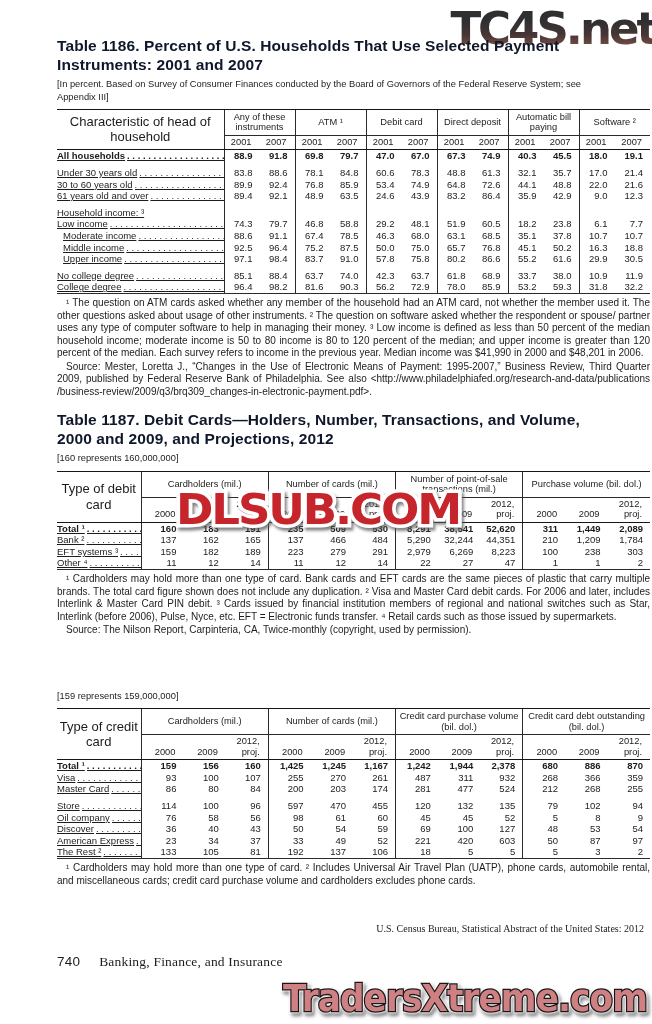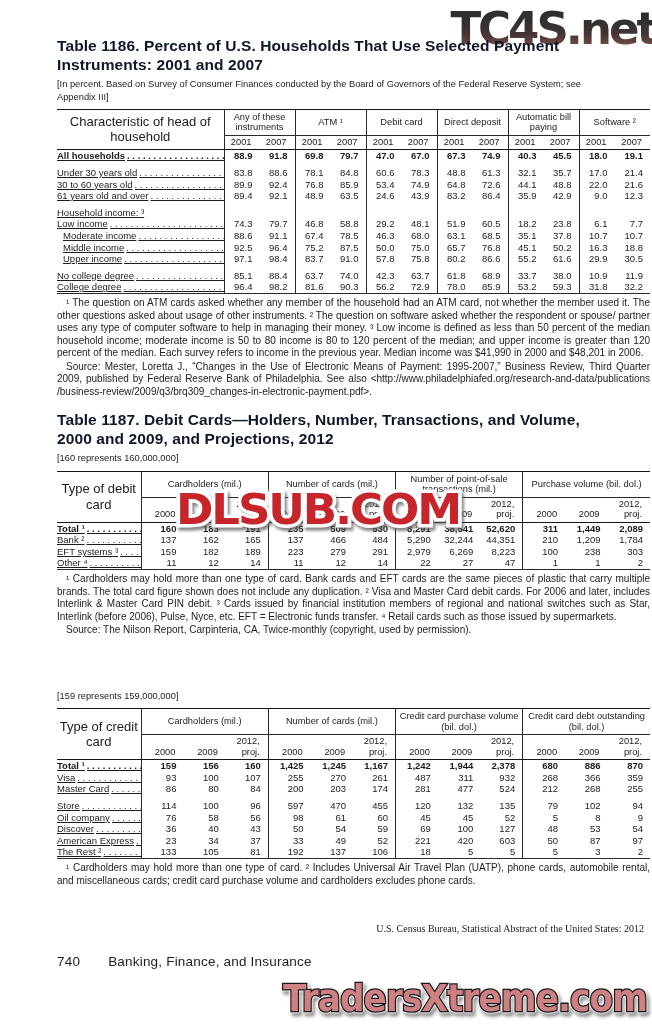--- a/index.html
+++ b/index.html
@@ -39,21 +39,21 @@
   .wm-top{position:absolute;top:2px;right:-3px;font-family:"DejaVu Sans",sans-serif;
           font-weight:bold;font-size:45px;letter-spacing:-3px;
           background:linear-gradient(180deg,#2f2f31 35%,#463634 62%,#8a564c 92%);
           -webkit-background-clip:text;background-clip:text;color:transparent;}
   .wm-mid{position:absolute;left:168px;top:482px;}
   .wm-mid text{filter:drop-shadow(2px 3px 1.5px rgba(90,90,90,.75));}
   .wm-bot{position:absolute;left:276px;top:974px;}
   .wm-bot text{filter:drop-shadow(0 0 1px #fff) drop-shadow(0 0 1px #fff)
                drop-shadow(2px 3px 1.5px rgba(40,40,40,.55));}
   .footer-left{position:absolute;left:57px;top:954px;font-size:13.5px;letter-spacing:.2px;color:#1d1d1d;}
-  .footer-left .sec{margin-left:28px;}
+  .footer-left .sec{margin-left:19px;font-family:Liberation Serif, serif;}
   .footer-src{position:absolute;right:8px;top:923px;font-family:"Liberation Serif",serif;
               font-size:10px;color:#222;}
 </style>
 </head>
 <body>
 
 <div class="wm-top">TC4S.net</div>
 
 <div class="block" style="top:36px;">
   <div class="tbl-title">Table 1186. Percent of U.S. Households That Use Selected Payment Instruments: 2001 and 2007</div>

